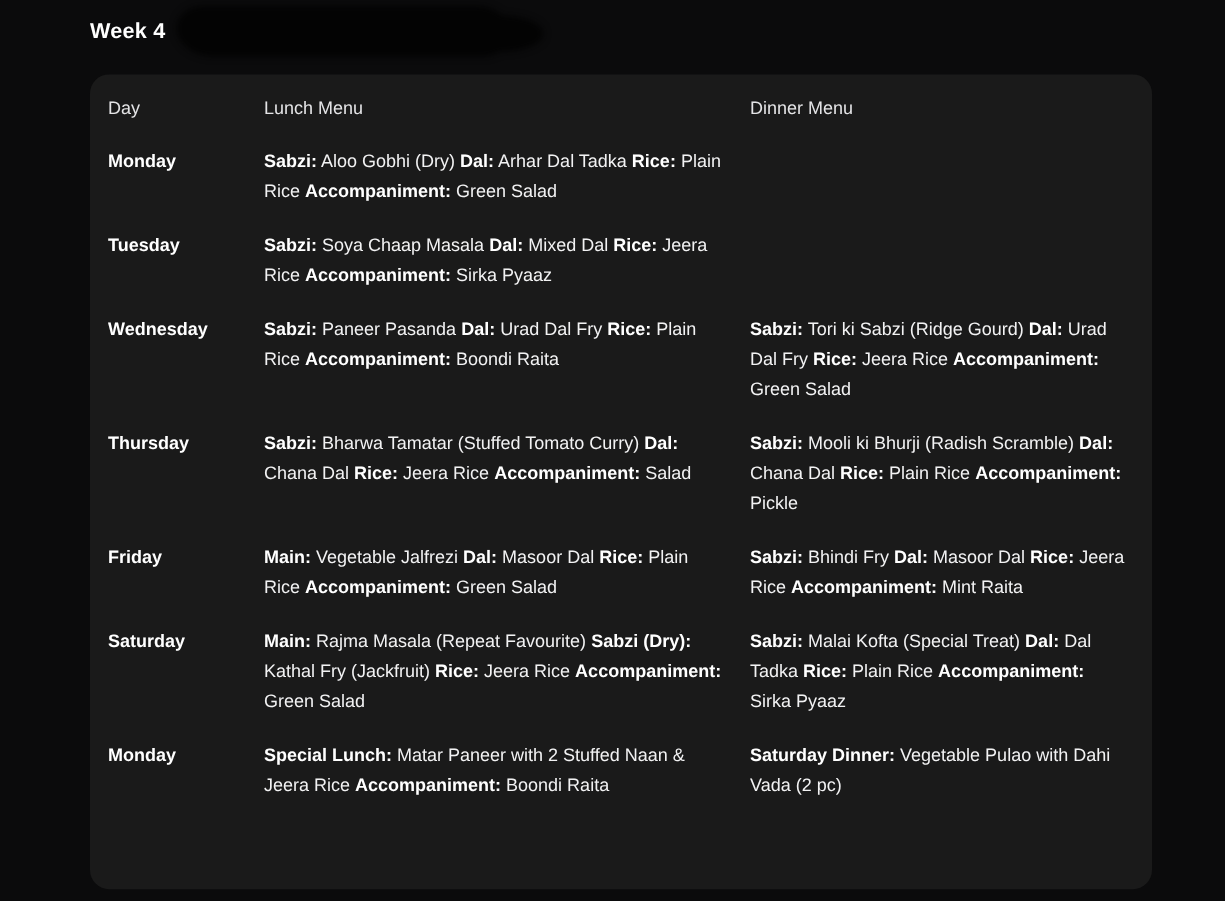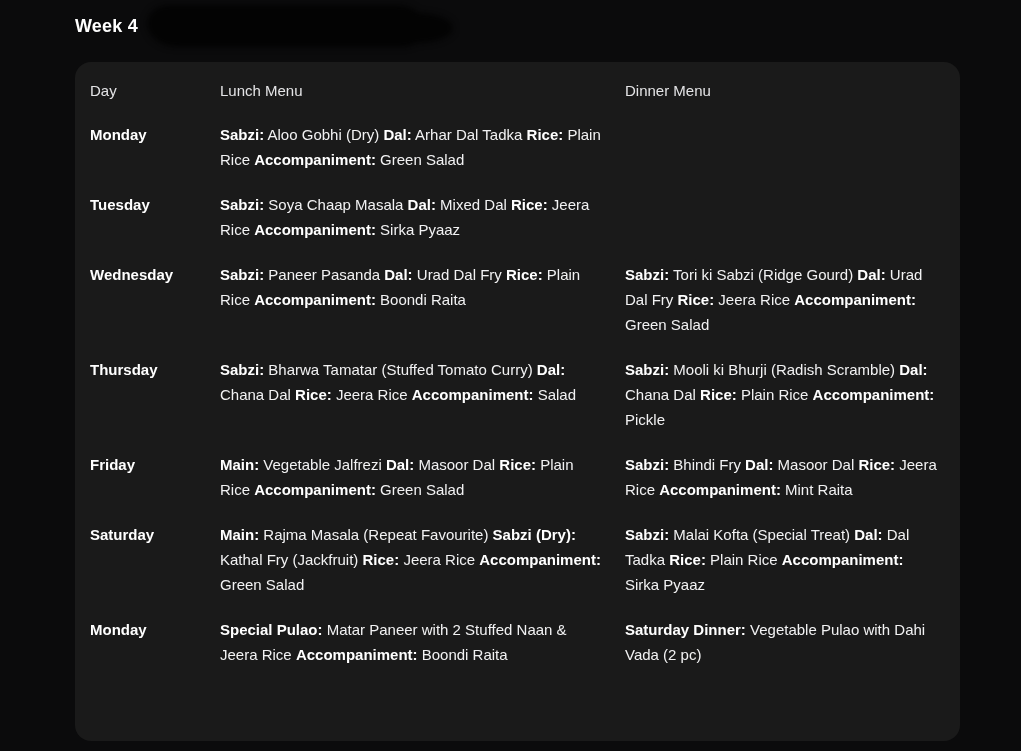--- a/index.html
+++ b/index.html
@@ -105,19 +105,19 @@
   </div>
 
   <div class="t-row">
     <div class="cell day-cell">Saturday</div>
     <div class="cell menu-cell lunch"><b>Main:</b> Rajma Masala (Repeat Favourite) <b>Sabzi (Dry):</b> Kathal Fry (Jackfruit) <b>Rice:</b> Jeera Rice <b>Accompaniment:</b> Green Salad</div>
     <div class="cell menu-cell dinner"><b>Sabzi:</b> Malai Kofta (Special Treat) <b>Dal:</b> Dal Tadka <b>Rice:</b> Plain Rice <b>Accompaniment:</b> Sirka Pyaaz</div>
   </div>
 
   <div class="t-row">
     <div class="cell day-cell">Monday</div>
-    <div class="cell menu-cell lunch"><b>Special Pulao:</b> Matar Paneer with 2 Stuffed Naan &amp; Jeera Rice <b>Accompaniment:</b> Boondi Raita</div>
+    <div class="cell menu-cell lunch"><b>Special Lunch:</b> Matar Paneer with 2 Stuffed Naan &amp; Jeera Rice <b>Accompaniment:</b> Boondi Raita</div>
     <div class="cell menu-cell dinner"><b>Saturday Dinner:</b> Vegetable Pulao with Dahi Vada (2 pc)</div>
   </div>
 </div>
 
   </div>
 </div>
 
 </body></html>

